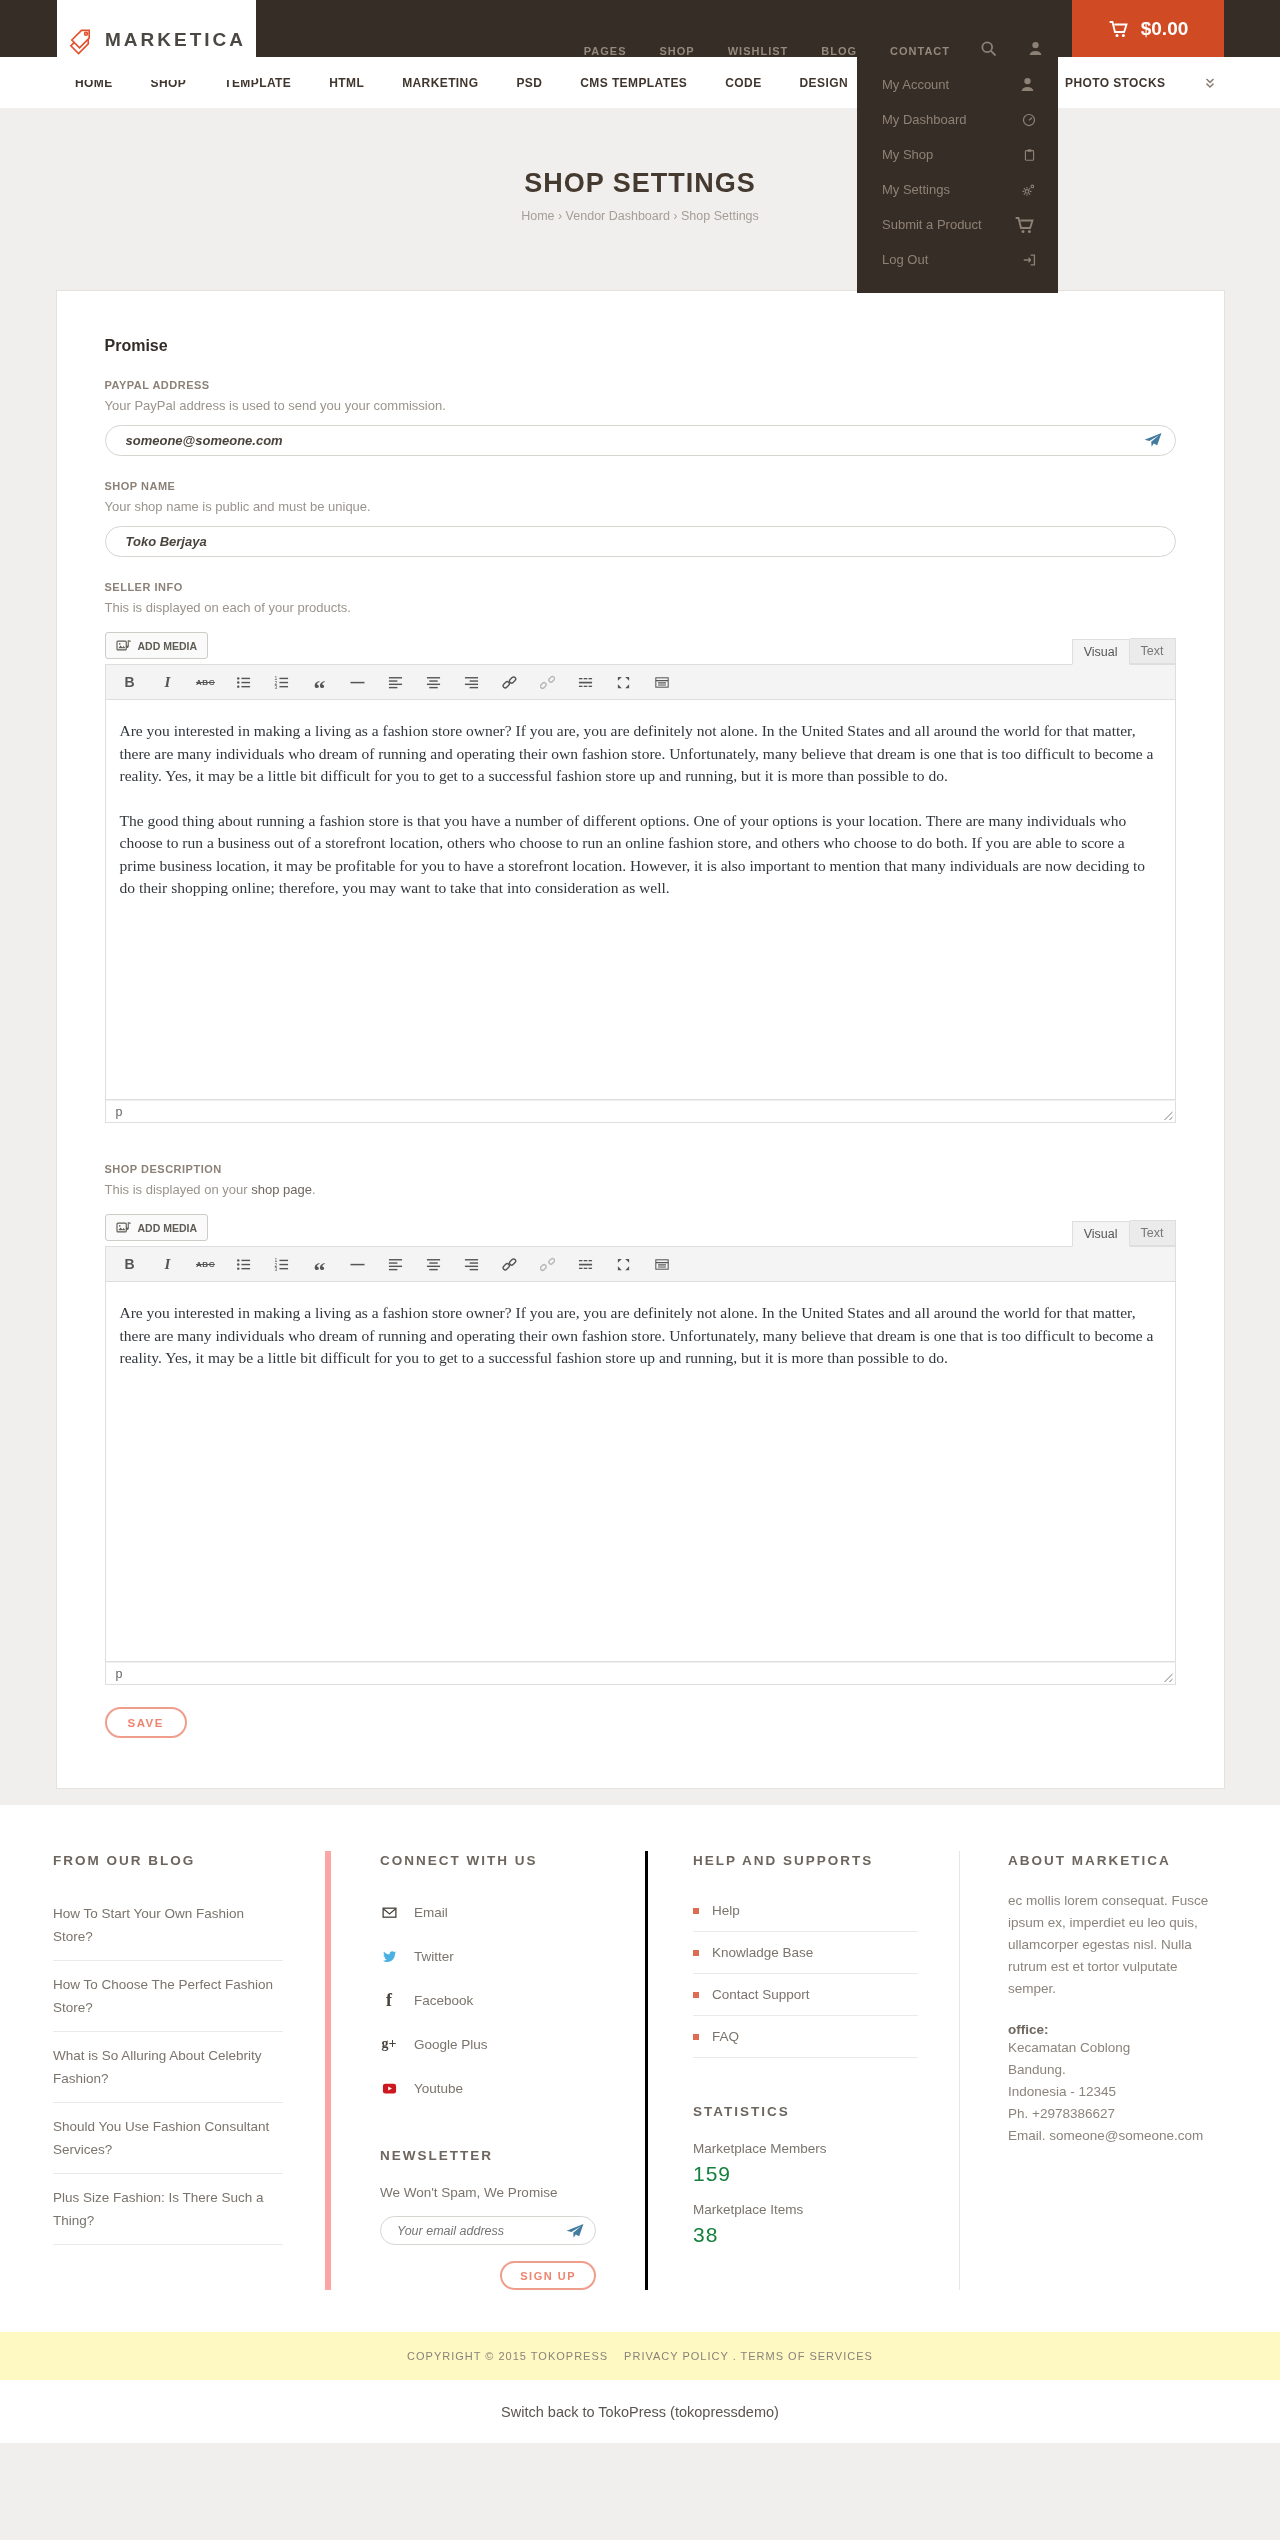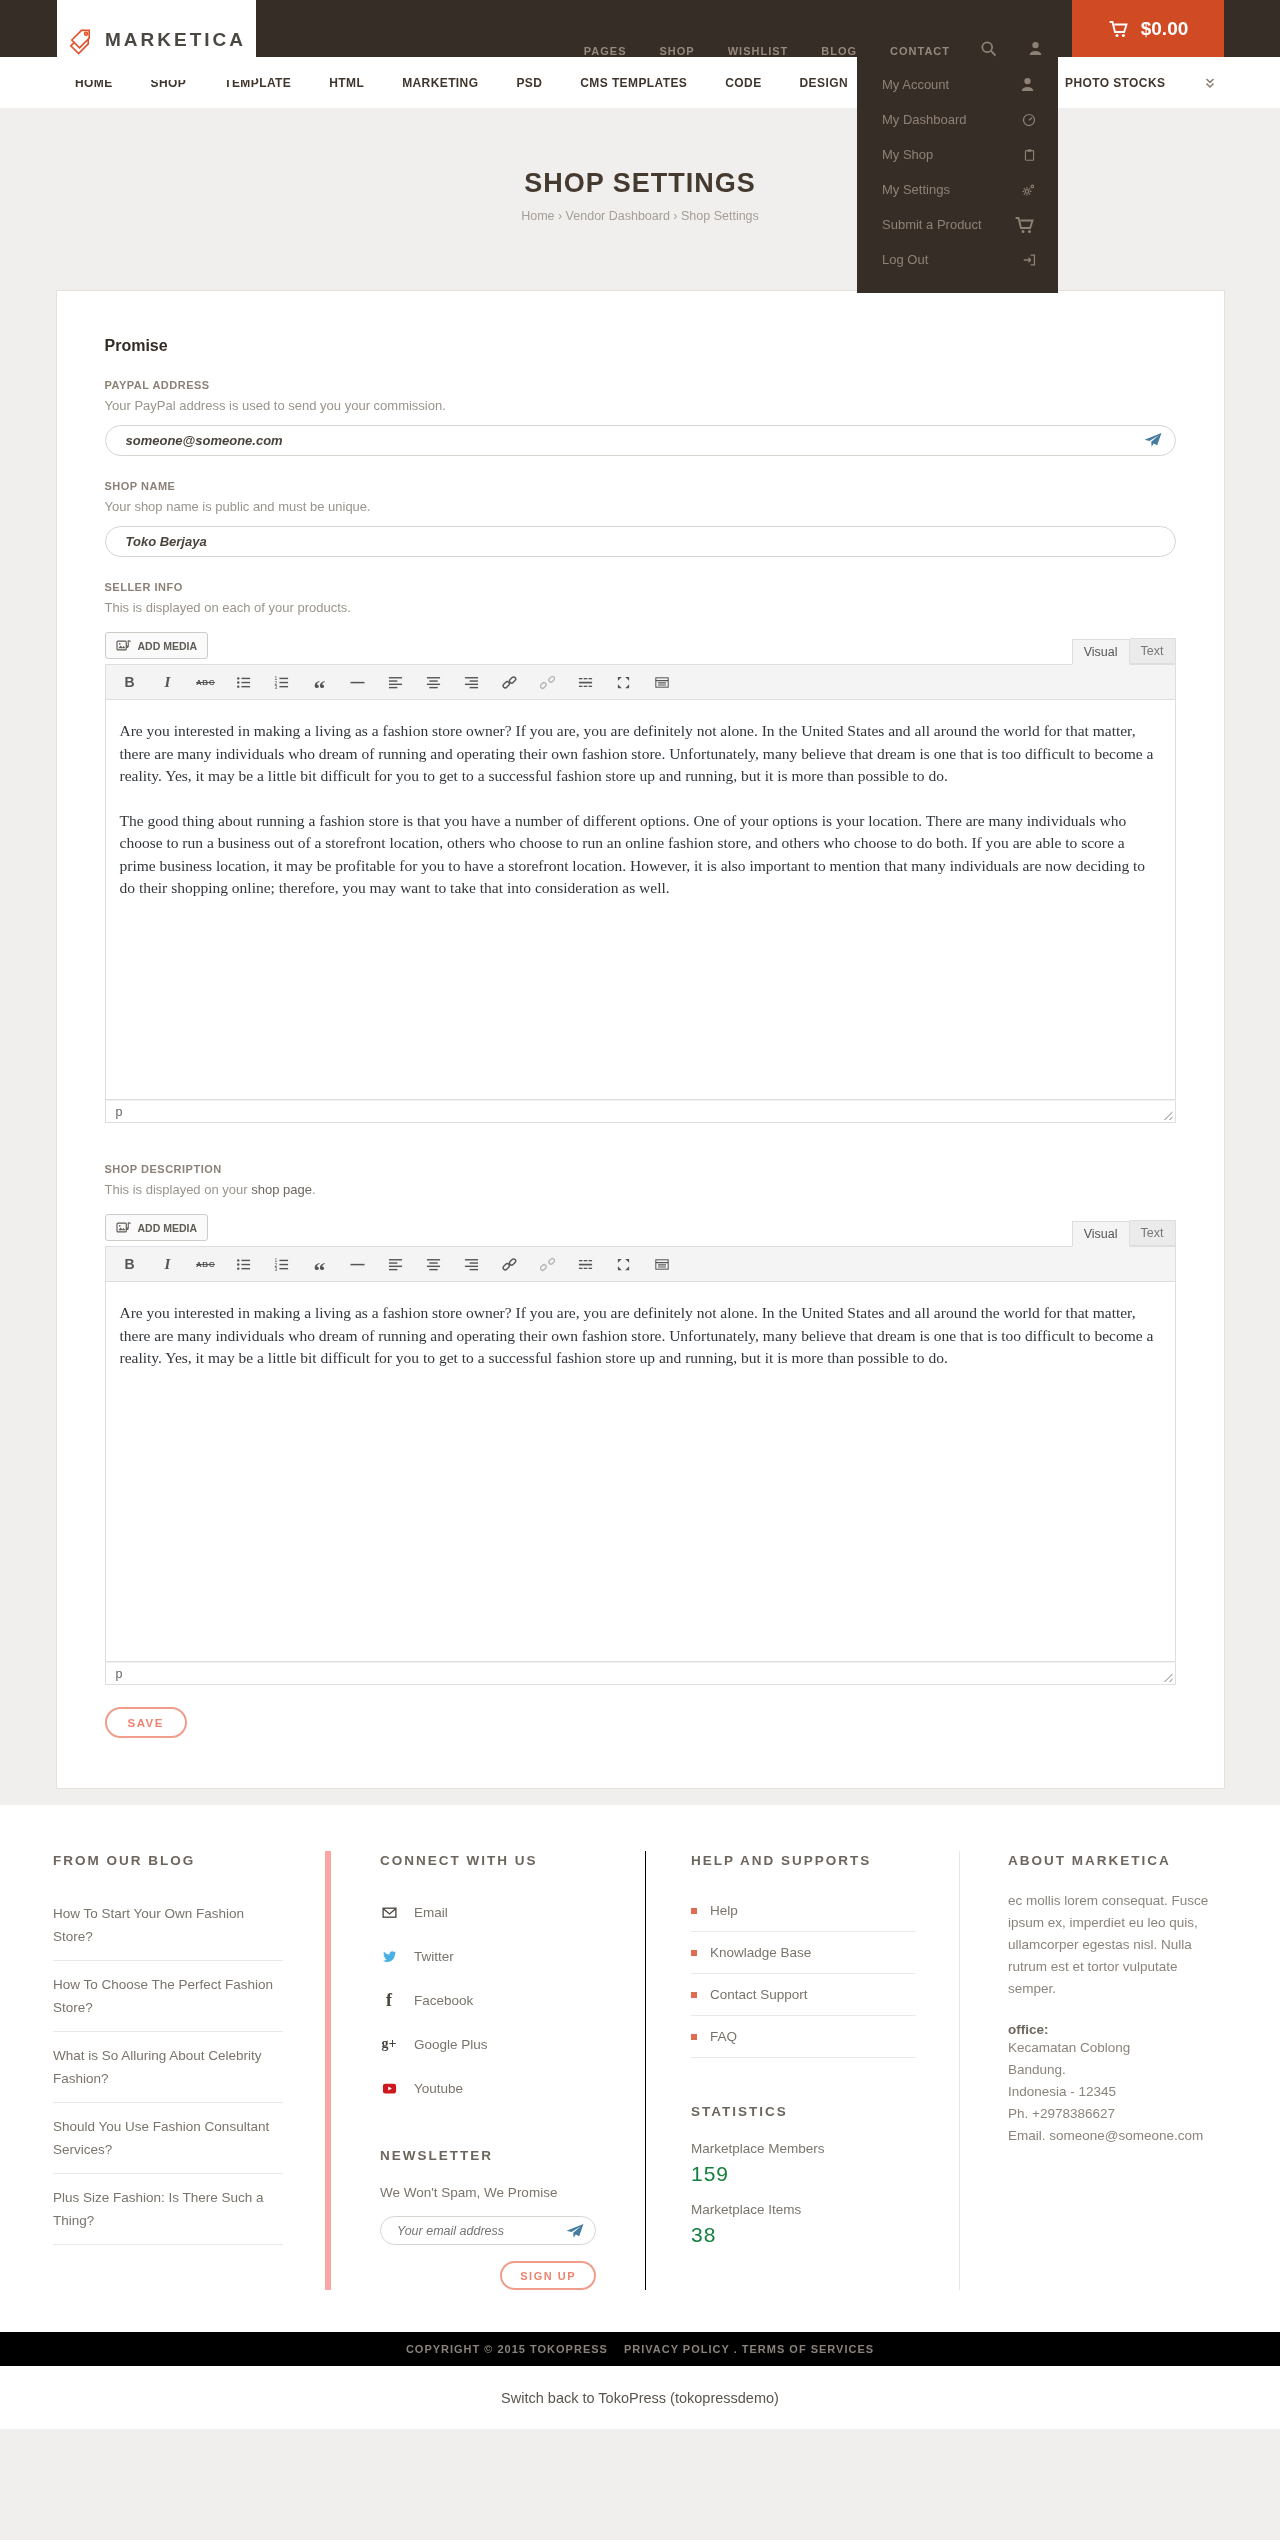--- a/index.html
+++ b/index.html
@@ -68,21 +68,21 @@
   .editor-status{position:relative;border:1px solid #dedede;border-top:1px solid #f0f0f0;height:23px;display:flex;align-items:center;padding:0 10px;font-size:12.5px;color:#666;background:#fff;}
   .resize-handle{position:absolute;right:2px;bottom:2px;width:11px;height:11px;background:repeating-linear-gradient(135deg,transparent 0 2px,#bdbdbd 2px 3.5px);clip-path:polygon(100% 0,100% 100%,0 100%);cursor:nwse-resize;}
   .save-btn{margin-top:22px;display:inline-block;padding:0 21px;height:31px;line-height:28px;border:2px solid #f09d8c;border-radius:17px;background:#fff;color:#ee8570;font-size:11.5px;font-weight:700;letter-spacing:1.5px;cursor:pointer;font-family:"Liberation Sans",sans-serif;}
 
   
   .site-footer{background:#fff;margin-top:16px;padding-top:46px;}
   .footer-cols{width:1174px;margin:0 auto;display:flex;align-items:stretch;padding-bottom:42px;}
   .fcol{padding-top:2px;}
   .fcol-blog{width:272px;padding-right:40px;}
   .fcol-connect{width:320px;border-left:6px solid #fca5a5;padding-left:49px;}
-  .fcol-help{width:314px;border-left:1px solid #000000;padding-left:45px;}
+  .fcol-help{width:314px;border-left:3px solid #000000;padding-left:45px;}
   .fcol-about{flex:1;border-left:1px solid #e9e6e2;padding-left:48px;}
   .fhead{font-size:13.5px;font-weight:700;letter-spacing:2px;color:#6d665e;margin:0 0 22px;}
   .blog-item{padding:12px 0;border-bottom:1px solid #eceae7;font-size:13.5px;line-height:23px;color:#7a746c;width:230px;cursor:pointer;}
   .connect-item{display:flex;align-items:center;gap:16px;height:44px;font-size:13.5px;color:#7a746c;cursor:pointer;}
   .connect-item .mi{width:18px;display:flex;justify-content:center;color:#4a443d;}
   .ico-facebook{color:#39579a;font-family:"Liberation Serif",serif;font-weight:700;font-size:18px;}
   .ico-gplus{color:#d73d32;font-family:"Liberation Serif",serif;font-weight:700;font-size:14px;}
   .newsletter{margin-top:38px;}
   .nl-tag{font-size:13.5px;color:#7a746c;margin:0 0 16px;}
   .nl-box{width:216px;}
@@ -93,21 +93,21 @@
   .signup-btn{display:inline-block;padding:0 18px;height:29px;line-height:26px;border:2px solid #f09d8c;border-radius:16px;background:#fff;color:#ee8570;font-size:11px;font-weight:700;letter-spacing:1.5px;cursor:pointer;font-family:"Liberation Sans",sans-serif;}
   .help-item{display:flex;align-items:center;gap:13px;padding:13px 0;border-bottom:1px solid #eceae7;font-size:13.5px;color:#7a746c;width:225px;cursor:pointer;}
   .sq-bullet{width:6px;height:6px;background:#dd6c52;flex:none;}
   .statistics{margin-top:46px;}
   .stat-label{font-size:13.5px;color:#7a746c;margin:16px 0 6px;}
   .stat-value{font-size:21px;color:#15803d;letter-spacing:1px;}
   .about-text{font-size:13.5px;line-height:22px;color:#8b847c;margin:0 0 22px;width:212px;}
   .office-label{font-size:13.5px;font-weight:700;color:#6e675f;}
   .addr-line{font-size:13.5px;line-height:22px;color:#8b847c;width:212px;}
 
-  .copybar{height:34px;background:#000000;display:flex;align-items:center;justify-content:center;gap:16px;font-size:11px;font-weight:700;letter-spacing:1px;color:#8a827a;}
+  .copybar{height:48px;background:#fef9c3;display:flex;align-items:center;justify-content:center;gap:16px;font-size:11px;font-weight:400;letter-spacing:1px;color:#8a827a;}
   .switchbar{height:63px;background:#fff;display:flex;align-items:center;justify-content:center;font-size:14.5px;color:#5a544e;}
 </style>
 </head>
 <body>
 
 <header class="topbar">
   <div class="logo-box">
     <svg width="27" height="31" viewBox="0 0 28 31">
       <g fill="none" stroke="#e2502c" stroke-width="1.7">
         <path d="M5 17 L15 7 H23 V15 L13 25 L5 17 Z" transform="translate(-1,4)"></path>

